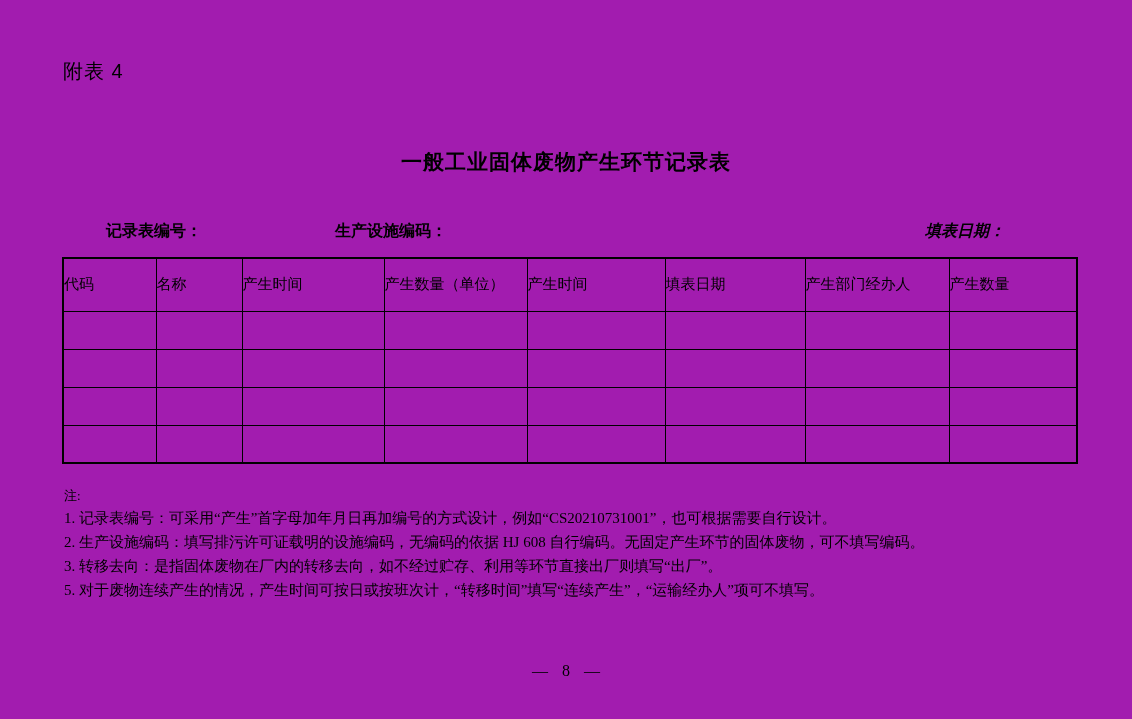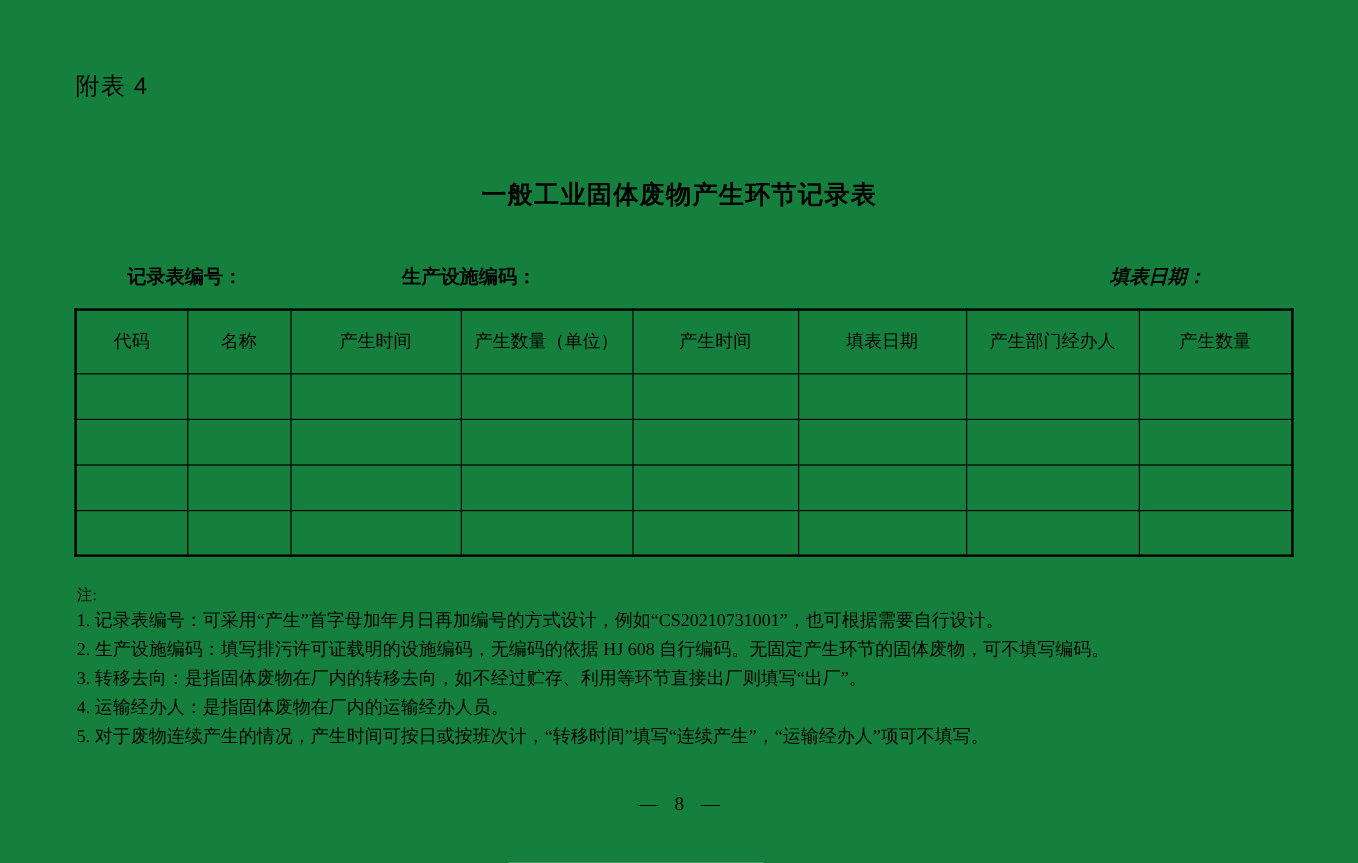--- a/index.html
+++ b/index.html
@@ -4,21 +4,21 @@
 <style>
   * { margin: 0; padding: 0; box-sizing: border-box; }
   html, body { background: #ffffff; }
   body {
     width: 1132px; height: 719px;
     font-family: "Liberation Sans", sans-serif;
     color: #000000;
     position: relative;
     overflow: hidden;
   }
-  .page { position: absolute; inset: 0; background: #15803d; }
+  .page { position: absolute; inset: 0; background: #a21caf; }
 
   .attachment-label {
     position: absolute; top: 58px; left: 63px;
     font-size: 20px; letter-spacing: 1px;
   }
   .doc-title {
     position: absolute; top: 148px; left: 0; width: 100%;
     text-align: center; font-size: 21px; font-weight: bold;
     letter-spacing: 1px;
   }
@@ -32,21 +32,21 @@
   .fld-3 { left: 501px; }
   .fld-4 { left: 823px; font-style: italic; }
 
   table.record-table {
     position: absolute; top: 257px; left: 62px; width: 1014px;
     border-collapse: collapse; table-layout: fixed;
     border: 2px solid #000;
   }
   .record-table th, .record-table td {
     border: 1px solid #000;
-    text-align: center; vertical-align: middle;
+    text-align: left; vertical-align: middle;
   }
   .record-table th {
     height: 53px; font-size: 15px; font-weight: 400; white-space: nowrap;
   }
   .record-table td { height: 38px; }
 
   .notes {
     position: absolute; top: 486px; left: 64px; width: 1010px;
     font-family: "Liberation Serif", serif; color: #000;
   }
@@ -141,21 +141,20 @@
         </tr>
       </tbody>
   </table>
 
   <div class="notes">
     <div class="notes-label">注:</div>
     <div>
         <div class="note-line">1. 记录表编号：可采用“产生”首字母加年月日再加编号的方式设计，例如“CS20210731001”，也可根据需要自行设计。</div>
         <div class="note-line">2. 生产设施编码：填写排污许可证载明的设施编码，无编码的依据 HJ 608 自行编码。无固定产生环节的固体废物，可不填写编码。</div>
         <div class="note-line">3. 转移去向：是指固体废物在厂内的转移去向，如不经过贮存、利用等环节直接出厂则填写“出厂”。</div>
-        <div class="note-line">4. 运输经办人：是指固体废物在厂内的运输经办人员。</div>
         <div class="note-line">5. 对于废物连续产生的情况，产生时间可按日或按班次计，“转移时间”填写“连续产生”，“运输经办人”项可不填写。</div>
       </div>
   </div>
 
   <div class="page-footer">
     <span class="dash">—</span><span>8</span><span class="dash">—</span>
   </div>
 
 </div>
 

